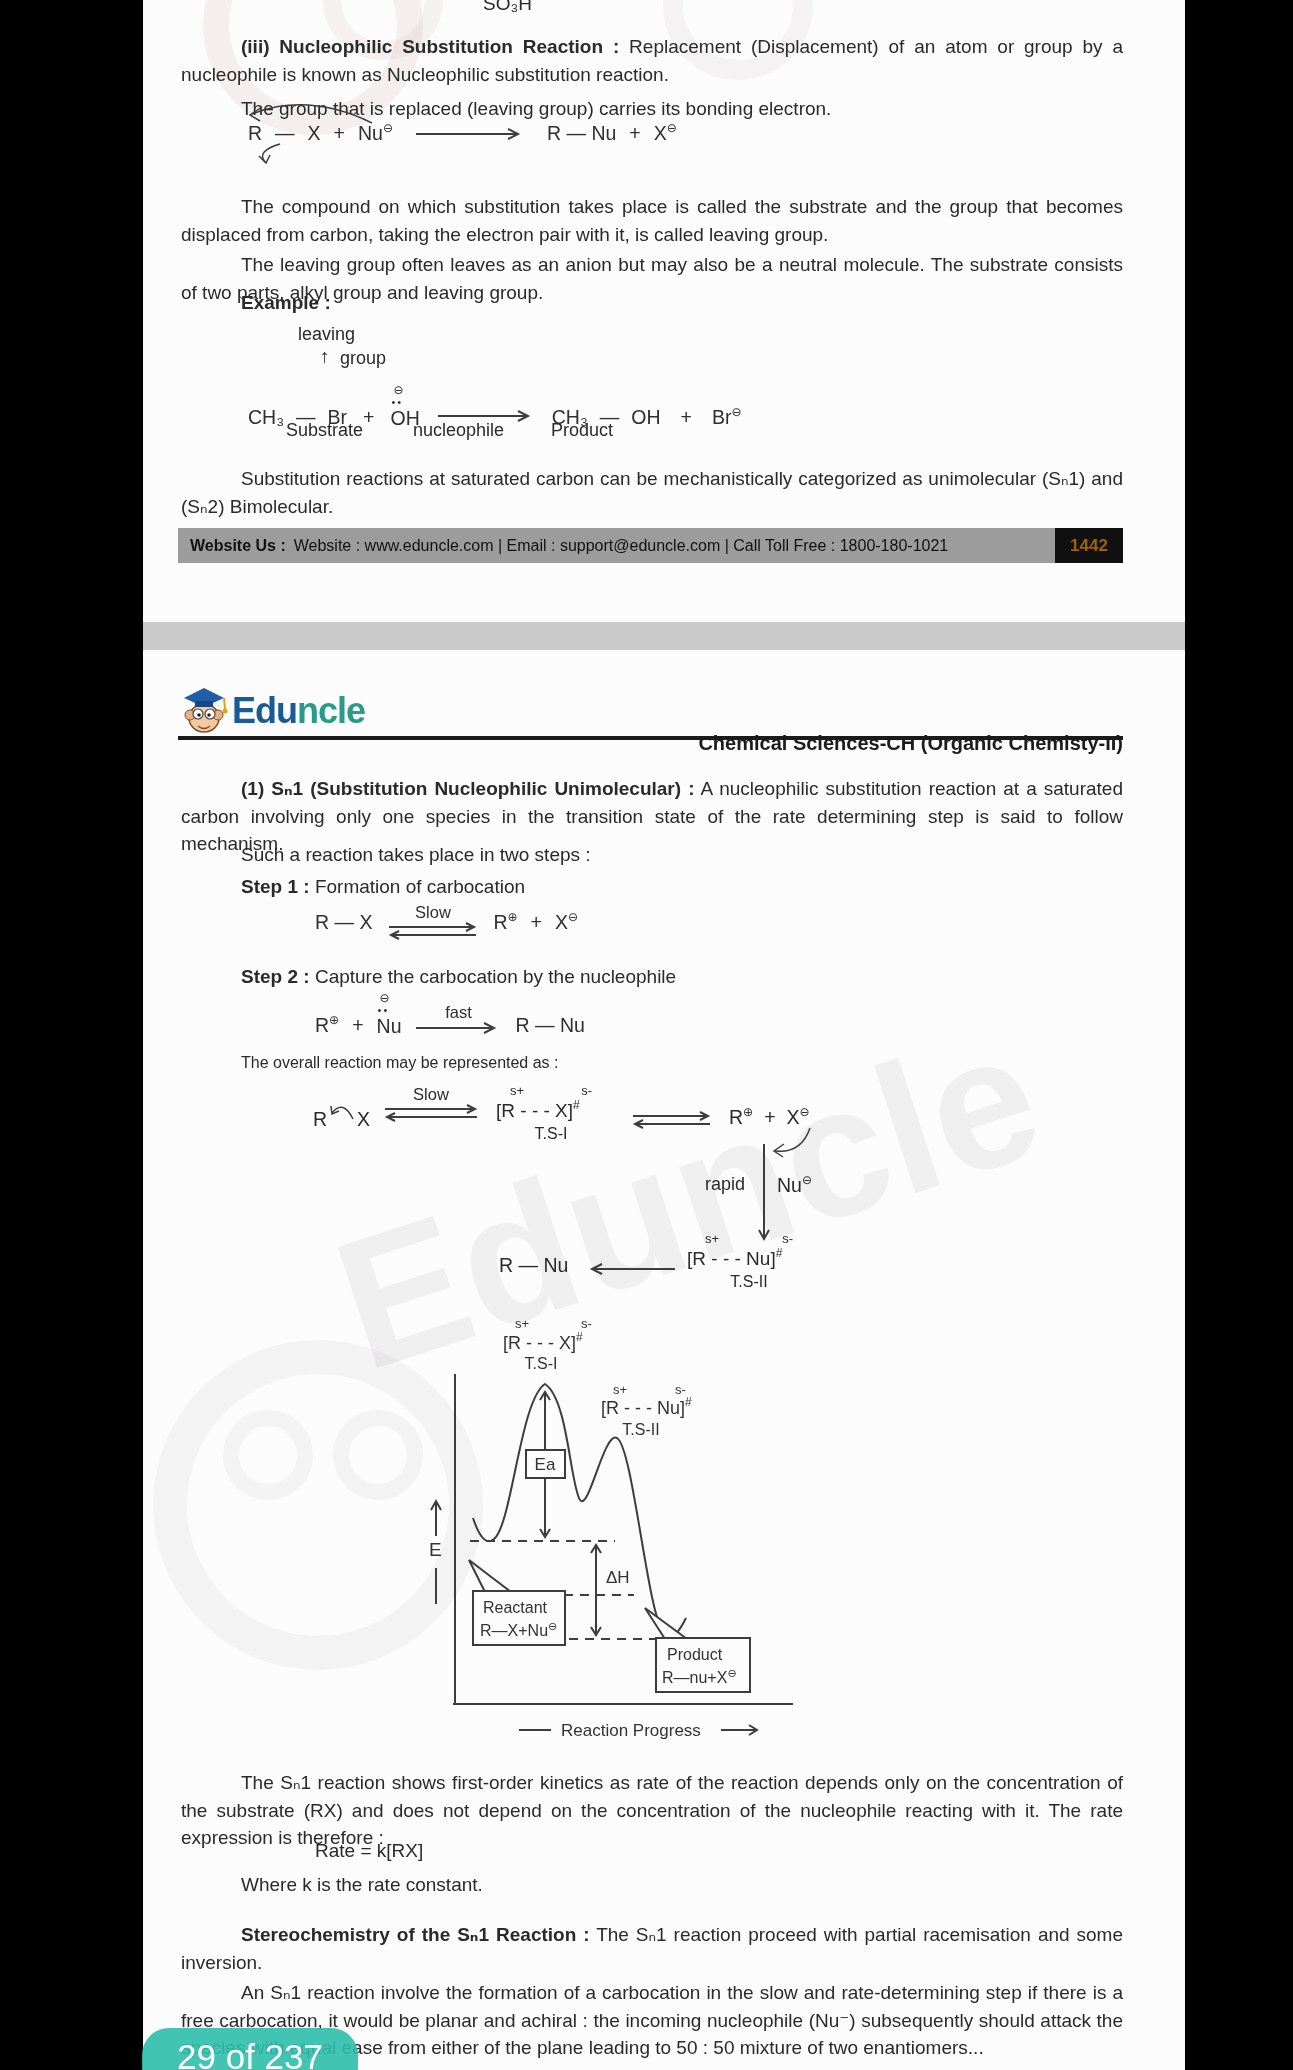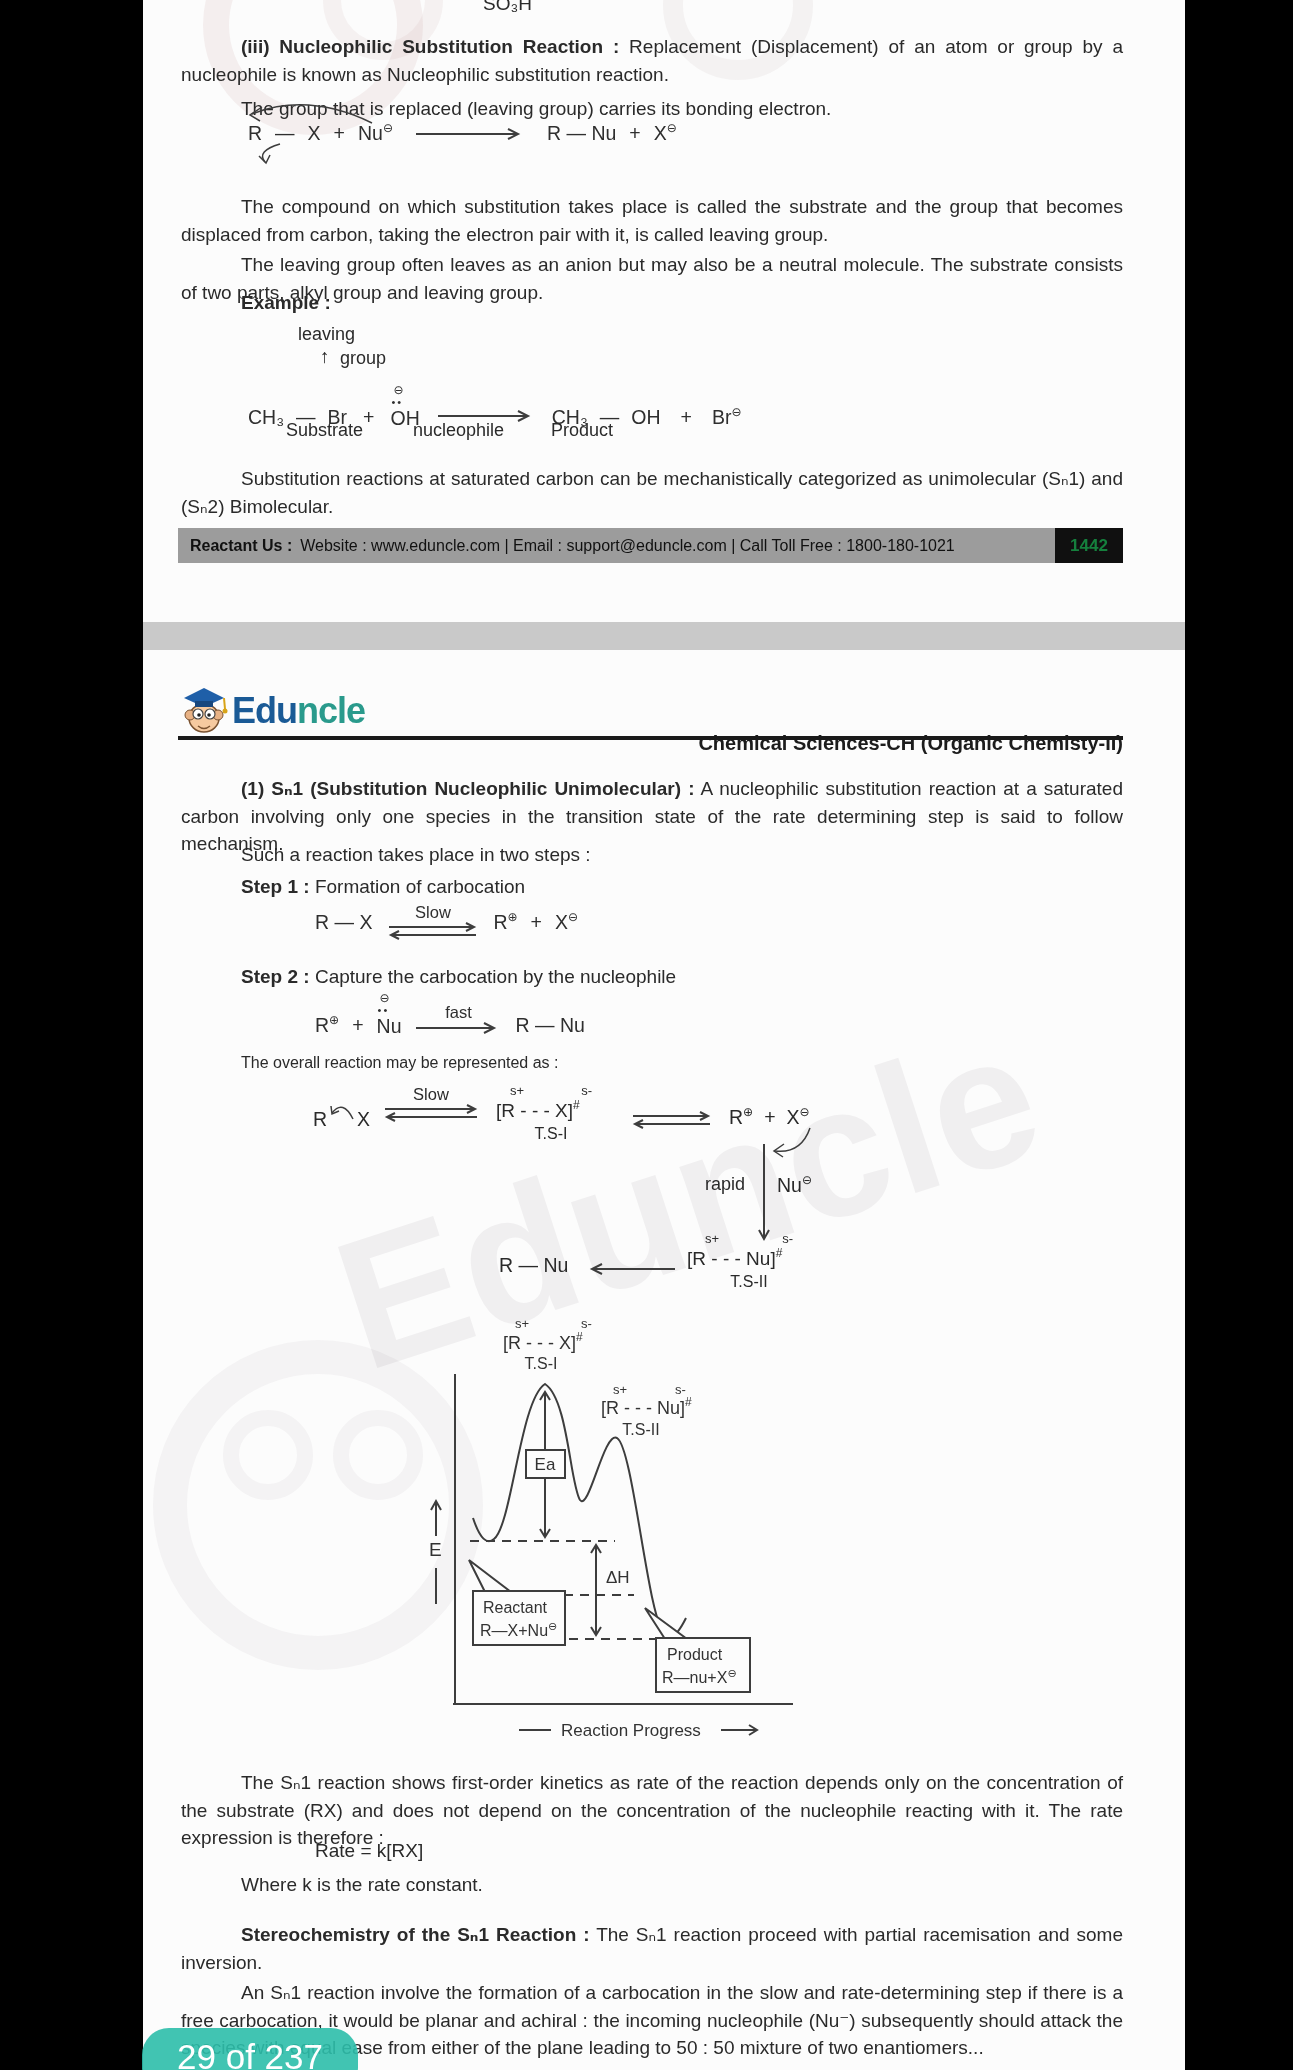--- a/index.html
+++ b/index.html
@@ -39,21 +39,21 @@
   .nu-stack .dots { font-size:11px; letter-spacing:2px; margin-left:1px; margin-top:1px; }
   .nu-stack .base { font-size:19.5px; margin-top:1px; }
 
   .ts-block { position:absolute; display:flex; flex-direction:column; line-height:1; }
   .ts-charges { display:flex; justify-content:space-between; font-size:13px; padding:0 14px; }
   .ts-formula { font-size:19px; margin-top:4px; white-space:nowrap; }
   .ts-name { font-size:16px; text-align:center; margin-top:6px; }
 
   .footer-bar { position:absolute; left:35px; top:528px; width:945px; height:35px; display:flex; }
   .footer-left { flex:1; background:#9c9c9c; display:flex; align-items:center; padding-left:12px; gap:8px; font-size:16px; color:#111; }
-  .footer-num { width:68px; background:#101010; color:#15803d; display:flex; align-items:center; justify-content:center; font-weight:bold; font-size:17px; }
+  .footer-num { width:68px; background:#101010; color:#a16207; display:flex; align-items:center; justify-content:center; font-weight:bold; font-size:17px; }
 
   .logo { position:absolute; left:37px; top:35px; display:flex; align-items:center; gap:4px; }
   .logo-word { font-size:36px; font-weight:bold; letter-spacing:-1px; line-height:36px; }
   .logo-a { color:#1a5a96; }
   .logo-b { color:#2a9a8c; }
   .course-title { position:absolute; right:62px; top:82px; font-size:20px; font-weight:bold; color:#1c1c1c; }
   .header-rule { position:absolute; left:35px; top:86px; width:945px; height:4px; background:#1a1a1a; }
 
   .watermark-text {
     position:absolute; left:170px; top:560px; font-size:185px; font-weight:bold;
@@ -146,21 +146,21 @@
       </div>
       <span class="abs" style="left:38px; top:96px; font-size:18px;">Substrate</span>
       <span class="abs" style="left:165px; top:96px; font-size:18px;">nucleophile</span>
       <span class="abs" style="left:303px; top:96px; font-size:18px;">Product</span>
     </div>
 
     <p class="para indent" style="top:446px;">Substitution reactions at saturated carbon can be mechanistically categorized as unimolecular (Sₙ1) and (Sₙ2) Bimolecular.</p>
 
     <div class="footer-bar">
       <div class="footer-left">
-        <span class="b">Reactant Us :</span>
+        <span class="b">Website Us :</span>
         <span>Website : www.eduncle.com | Email : support@eduncle.com | Call Toll Free : 1800-180-1021</span>
       </div>
       <div class="footer-num">1442</div>
     </div>
   </div>
 
   <div class="separator"></div>
 
   <div class="page page2">
 

